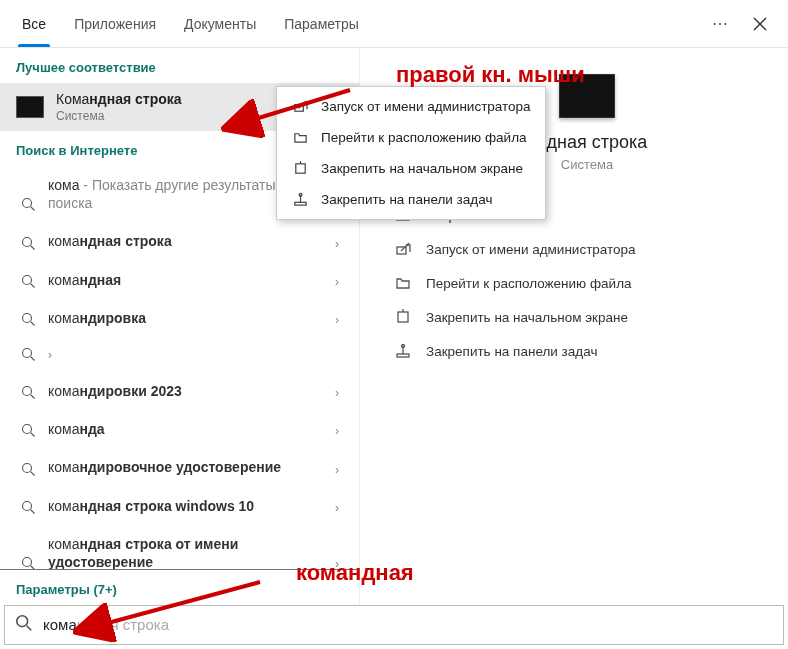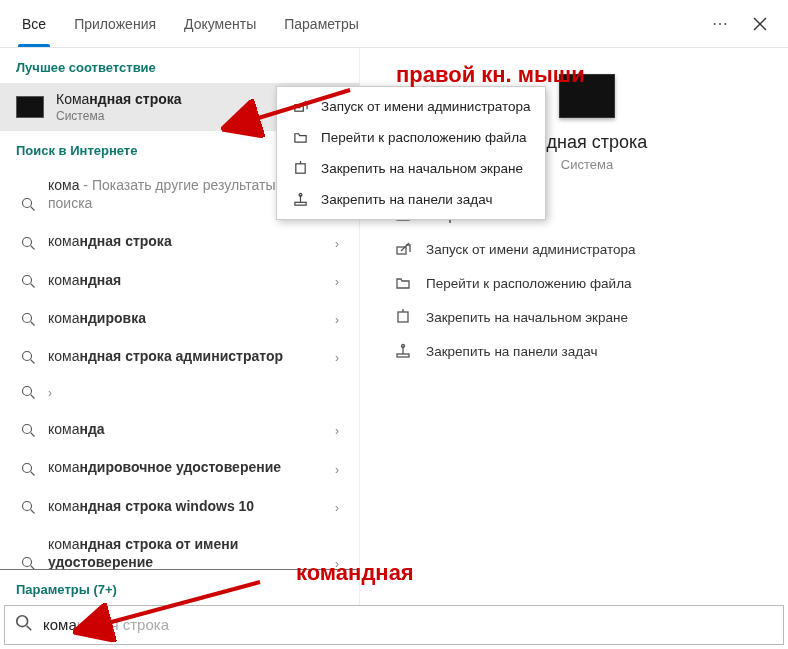--- a/index.html
+++ b/index.html
@@ -135,30 +135,30 @@
           <span class="label"><span>кома</span><b>ндировка</b></span>
           <span class="chevr">›</span>
         </div>
         <div class="row">
           <span class="sicon">
             <svg viewBox="0 0 20 20">
               <circle cx="8" cy="8" r="6"></circle>
               <line x1="13" y1="13" x2="18" y2="18"></line>
             </svg>
           </span>
-          <span class="label"><span>кома</span><b>ндная строка администратор</b></span>
-          <span class="chevr">›</span>
-        </div>
-        <div class="row">
-          <span class="sicon">
-            <svg viewBox="0 0 20 20">
-              <circle cx="8" cy="8" r="6"></circle>
-              <line x1="13" y1="13" x2="18" y2="18"></line>
-            </svg>
-          </span>
+          <span class="chevr">›</span>
+        </div>
+        <div class="row">
+          <span class="sicon">
+            <svg viewBox="0 0 20 20">
+              <circle cx="8" cy="8" r="6"></circle>
+              <line x1="13" y1="13" x2="18" y2="18"></line>
+            </svg>
+          </span>
+          <span class="label"><span>кома</span><b>ндировки 2023</b></span>
           <span class="chevr">›</span>
         </div>
         <div class="row">
           <span class="sicon">
             <svg viewBox="0 0 20 20">
               <circle cx="8" cy="8" r="6"></circle>
               <line x1="13" y1="13" x2="18" y2="18"></line>
             </svg>
           </span>
           <span class="label"><span>кома</span><b>нда</b></span>

